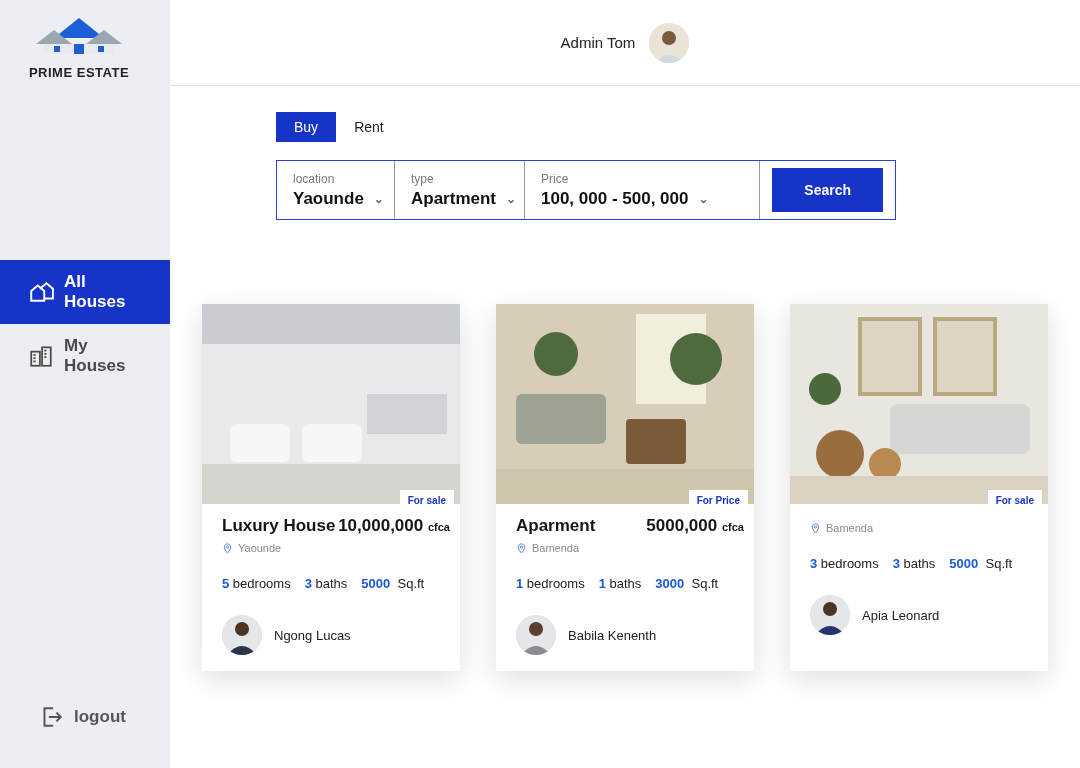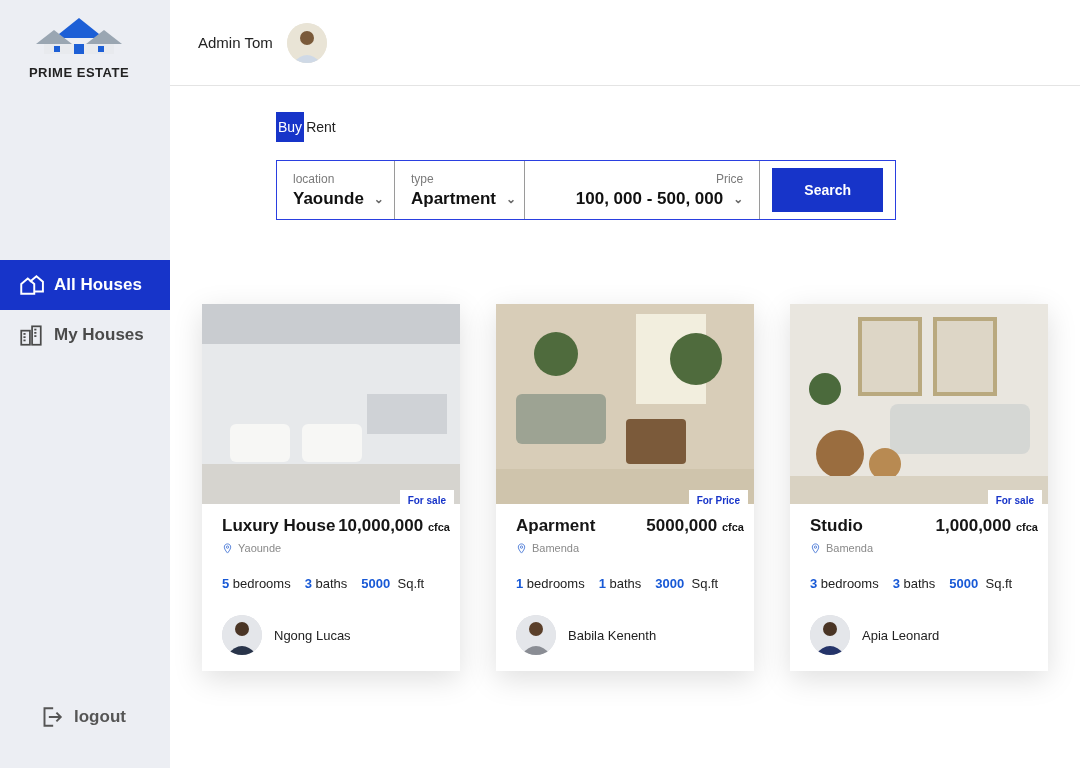--- a/index.html
+++ b/index.html
@@ -3,43 +3,43 @@
 <meta charset="utf-8">
 <style>
 * { box-sizing: border-box; margin: 0; padding: 0; }
 body { font-family: -apple-system, BlinkMacSystemFont, 'Segoe UI', Arial, sans-serif; background: #fff; width: 1080px; height: 768px; overflow: hidden; }
 .app { display: flex; width: 100%; height: 100%; }
 .sidebar { width: 170px; background: #eceef3; display: flex; flex-direction: column; padding-top: 16px; }
 .logo-wrap { padding: 0 12px 20px 0; text-align: center; }
 .logo-svg { width: 110px; height: 45px; margin: 0 auto; display: block; }
 .brand { font-weight: 700; font-size: 13px; letter-spacing: 0.5px; margin-top: 4px; color: #222; }
 .nav { margin-top: 160px; }
-.nav-item { display: flex; align-items: center; gap: 10px; padding: 12px 18px; font-weight: 700; font-size: 17px; cursor: pointer; color: #4a4a4a; }
+.nav-item { display: flex; align-items: center; gap: 10px; padding: 12px 28px; font-weight: 700; font-size: 17px; cursor: pointer; color: #4a4a4a; }
 .nav-item.active { background: #1734c9; color: #fff; }
 .nav-item svg { width: 26px; height: 26px; flex-shrink: 0; }
 .sidebar-bottom { margin-top: auto; padding-bottom: 28px; }
 .logout { display: flex; align-items: center; gap: 10px; padding: 10px 18px; font-weight: 600; font-size: 17px; color: #555; cursor: pointer; margin-left: 20px; }
 .logout svg { width: 26px; height: 26px; }
 .main { flex: 1; display: flex; flex-direction: column; }
-.topbar { height: 86px; border-bottom: 1px solid #e4e4e4; display: flex; align-items: center; justify-content: flex-start; padding: 0 28px; }
+.topbar { height: 86px; border-bottom: 1px solid #e4e4e4; display: flex; align-items: center; justify-content: center; padding: 0 28px; }
 .user { display: flex; align-items: center; gap: 14px; font-size: 15px; color: #222; }
 .avatar { width: 40px; height: 40px; border-radius: 50%; background: #e8e4d8; display: flex; align-items: center; justify-content: center; overflow: hidden; }
 .avatar svg { width: 40px; height: 40px; }
 .content { padding: 26px 26px 0 26px; }
 .tabs { display: flex; gap: 0; margin-left: 80px; }
-.tab { padding: 7px 2px; font-size: 14px; cursor: pointer; color: #222; }
+.tab { padding: 7px 18px; font-size: 14px; cursor: pointer; color: #222; }
 .tab.active { background: #1734c9; color: #fff; }
 .filter-bar { margin: 18px 0 0 80px; display: flex; align-items: stretch; border: 1px solid #2a3fe0; width: 620px; height: 60px; }
 .filter-seg { padding: 8px 16px; display: flex; flex-direction: column; justify-content: center; border-right: 1px solid #9a9a9a; position: relative; }
 .filter-seg:last-of-type { border-right: none; }
 .filter-label { font-size: 12px; color: #7a7a7a; margin-bottom: 3px; }
 .filter-value { font-size: 17px; font-weight: 600; color: #111; display: flex; align-items: center; gap: 10px; }
 .seg-loc { width: 118px; }
 .seg-type { width: 130px; }
-.seg-price { flex: 1; align-items: flex-end; }
+.seg-price { flex: 1; }
 .chev { font-size: 12px; color: #666; }
 .search-btn-wrap { display: flex; align-items: center; padding: 0 12px; }
 .search-btn { background: #1734c9; color: #fff; border: none; padding: 14px 32px; font-size: 14px; font-weight: 600; cursor: pointer; }
 .cards { display: flex; gap: 36px; margin-top: 84px; margin-left: 6px; }
 .card { width: 258px; background: #fff; box-shadow: 0 8px 28px rgba(0,0,0,0.13); position: relative; }
 .card-img { width: 258px; height: 200px; display: block; }
 .badge { position: absolute; right: 6px; top: 186px; background: #fff; font-size: 10px; font-weight: 700; padding: 5px 8px; }
 .badge.sale { color: #1734c9; }
 .badge.rent { color: #1734c9; }
 .card-body { padding: 12px 10px 16px 20px; }
@@ -244,24 +244,20 @@
             <rect x="70" y="15" width="60" height="75" fill="#ddd6c6" stroke="#b9a97f" stroke-width="4"></rect>
             <rect x="145" y="15" width="60" height="75" fill="#ddd6c6" stroke="#b9a97f" stroke-width="4"></rect>
             <rect x="100" y="100" width="140" height="50" rx="8" fill="#d5d7d4"></rect>
             <circle cx="50" cy="150" r="24" fill="#9a6d3f"></circle>
             <circle cx="95" cy="160" r="16" fill="#b88a52"></circle>
             <circle cx="35" cy="85" r="16" fill="#4b6a3c"></circle>
             <rect x="0" y="172" width="258" height="28" fill="#d9d2c2"></rect>
           </svg>
           <div class="badge sale">For sale</div>
           <div class="card-body">
-            <div class="card-title-row">
-              <div class="card-title">Studio</div>
-              <div class="card-price"><span>1,000,000</span> <span class="cur">cfca</span></div>
-            </div>
             <div class="card-loc">
               <svg viewBox="0 0 24 24" fill="none" stroke="#4a7ad6" stroke-width="2">
                   <path d="M12 2 C8 2 5 5 5 9 C5 14 12 22 12 22 C12 22 19 14 19 9 C19 5 16 2 12 2 Z"></path>
                   <circle cx="12" cy="9" r="2.5"></circle>
                 </svg>
               <span>Bamenda</span>
             </div>
             <div class="card-specs">
               <span><span class="num">3</span> <span>bedrooms</span></span>
               <span><span class="num">3</span> <span>baths</span></span>

